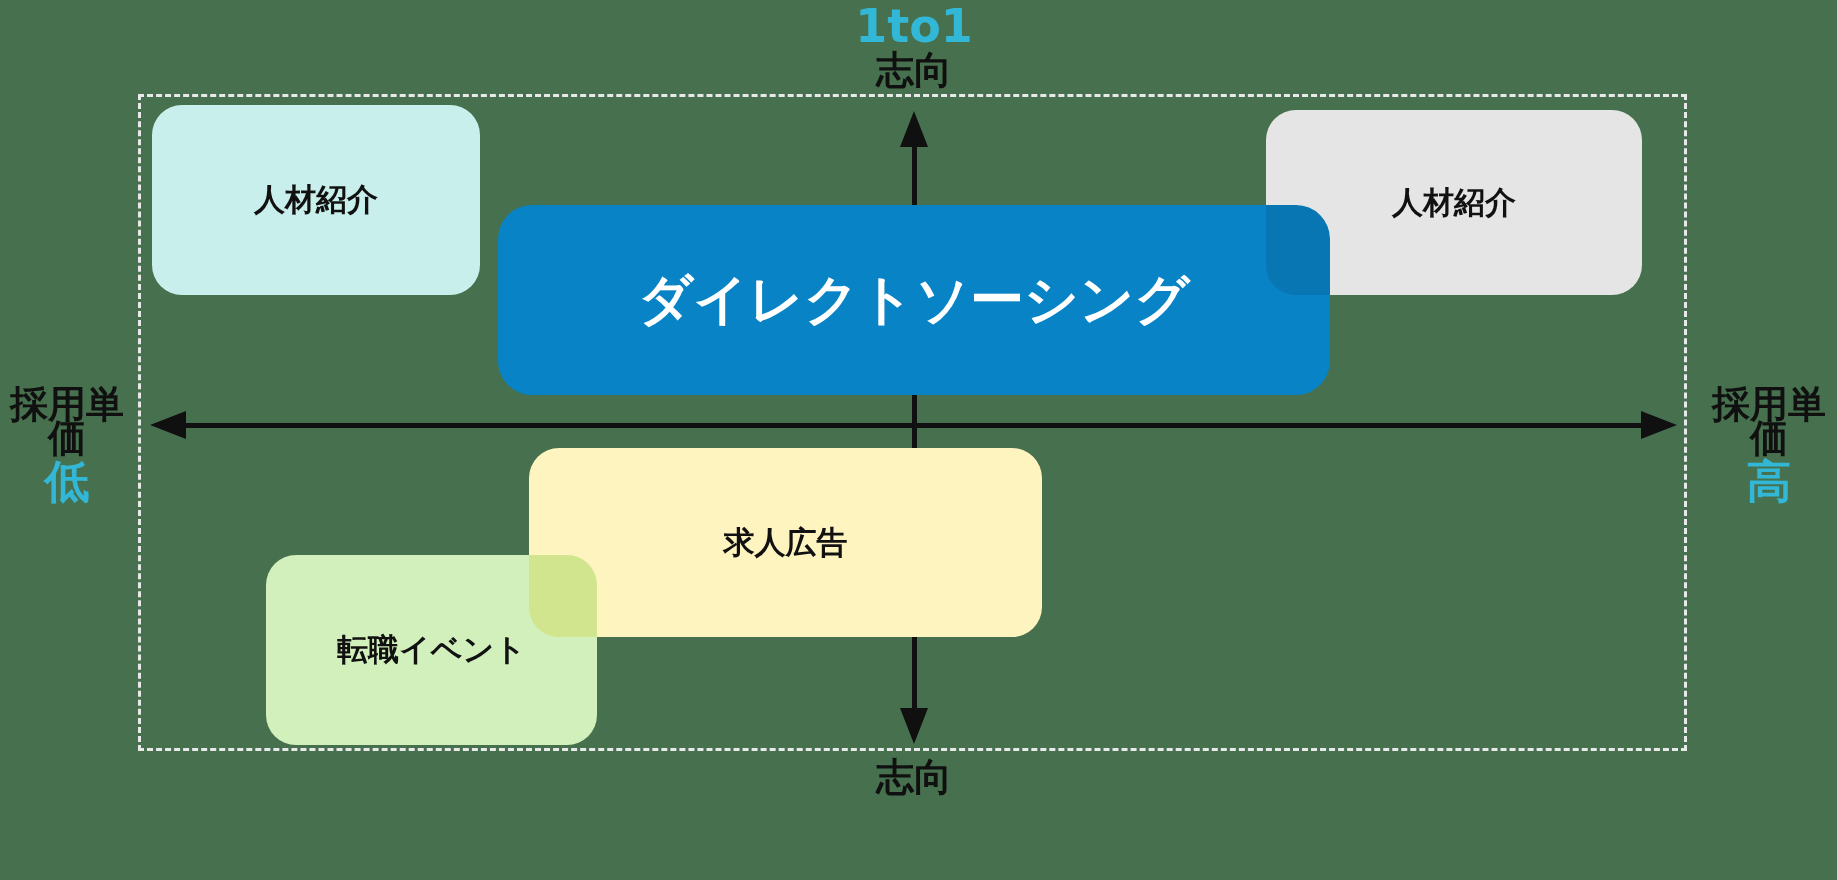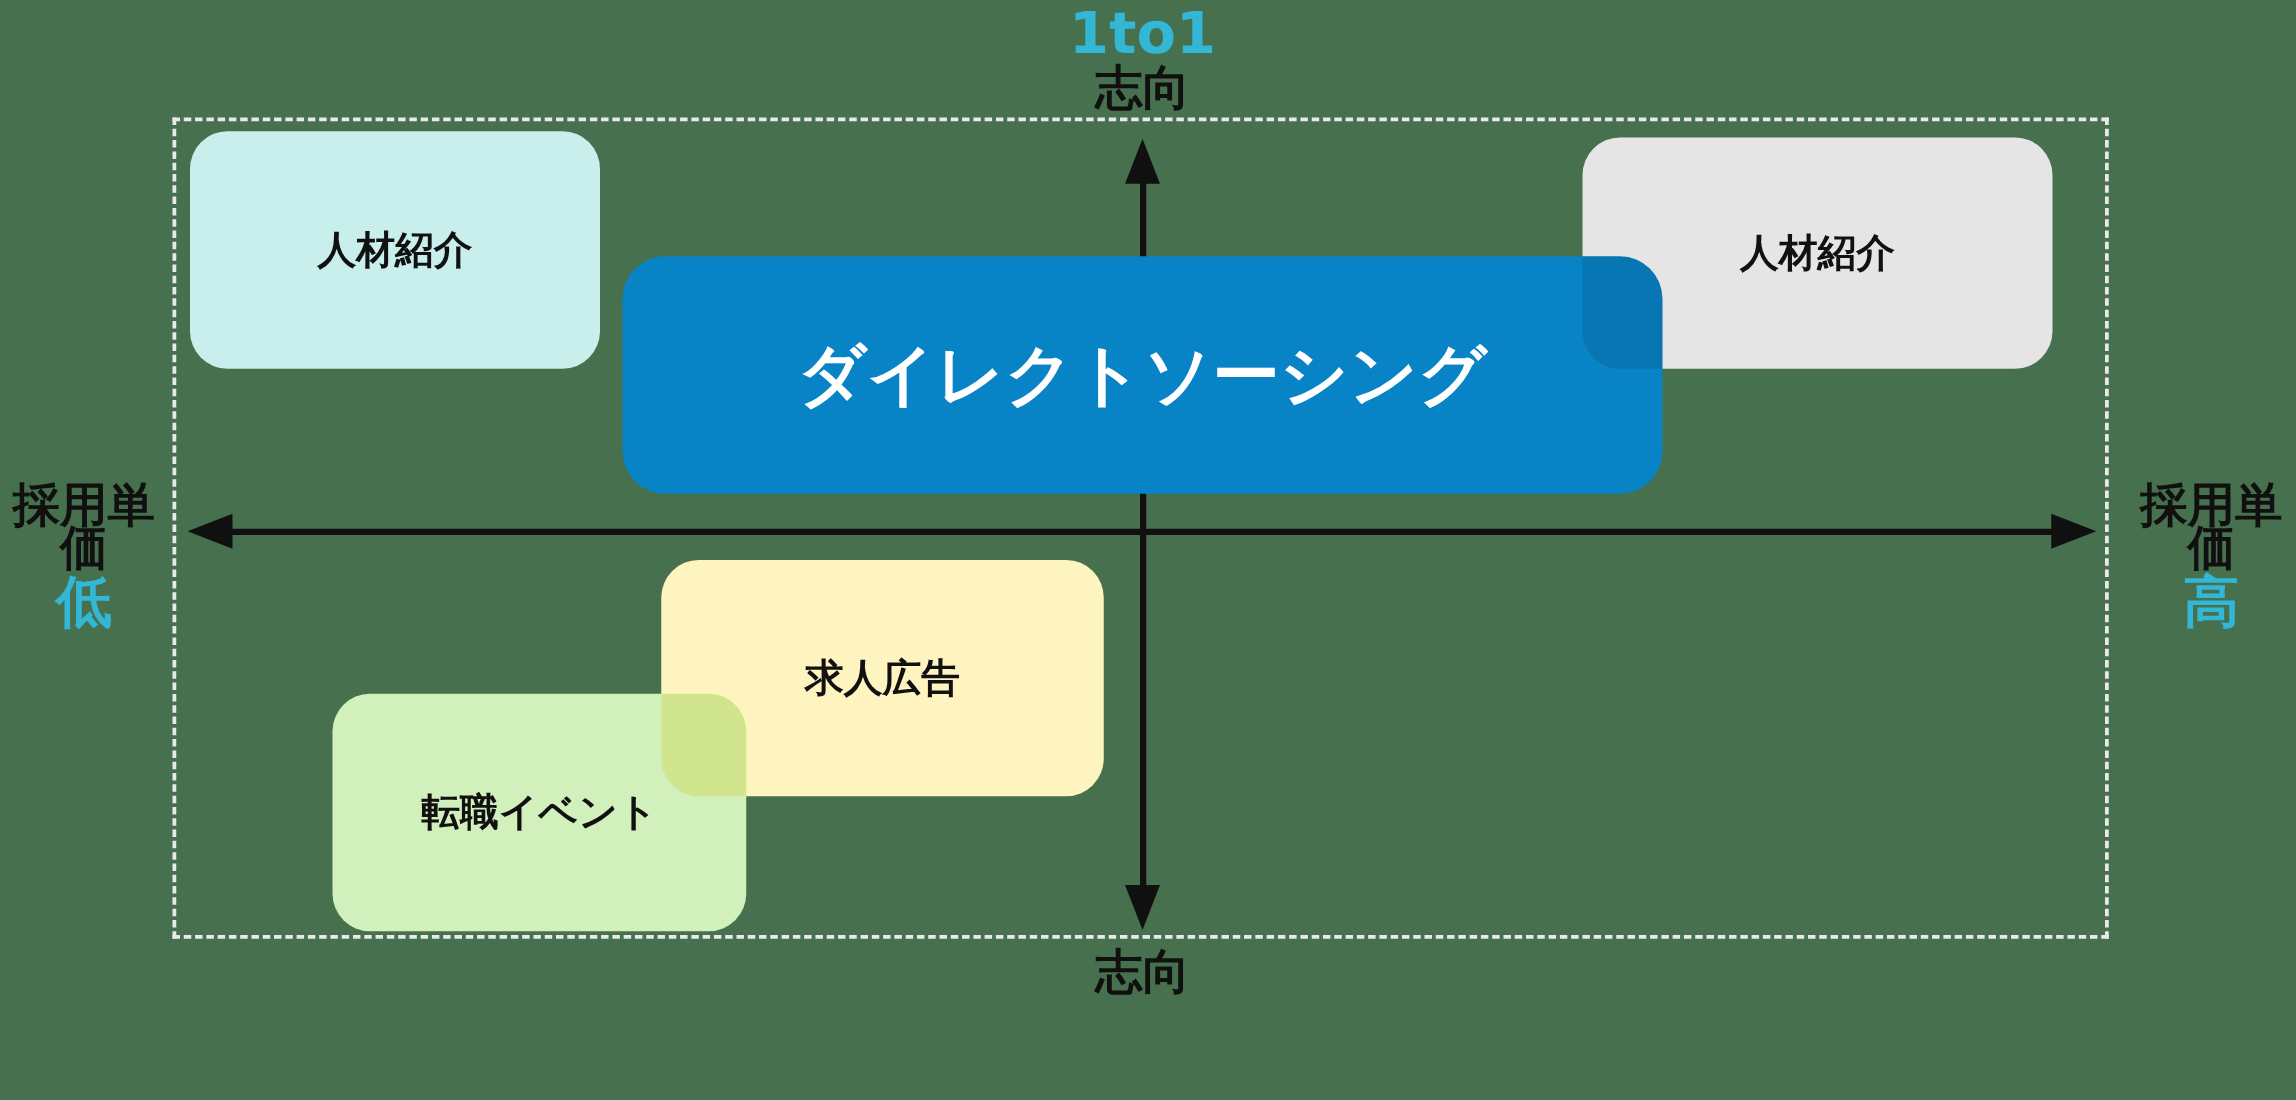--- a/index.html
+++ b/index.html
@@ -65,21 +65,21 @@
     align-items: center;
     justify-content: center;
     font-size: 31px;
     font-weight: 700;
     color: #111111;
   }
   .box-referral       { left: 152px;  top: 105px; width: 328px; height: 190px; }
   .box-agency         { left: 1266px; top: 110px; width: 376px; height: 185px; }
   .box-direct         { left: 498px;  top: 205px; width: 832px; height: 190px;
                         border-radius: 34px; font-size: 54px; color: #ffffff; }
-  .box-job-ads        { left: 529px;  top: 448px; width: 354px; height: 189px; }
+  .box-job-ads        { left: 529px;  top: 448px; width: 513px; height: 189px; }
   .box-event          { left: 266px;  top: 555px; width: 331px; height: 190px; }
 </style>
 </head>
 <body>
 
 <div class="stage">
 
   <div class="frame"></div>
 
   <svg class="axes-svg" viewBox="0 0 1837 880" xmlns="http://www.w3.org/2000/svg">

